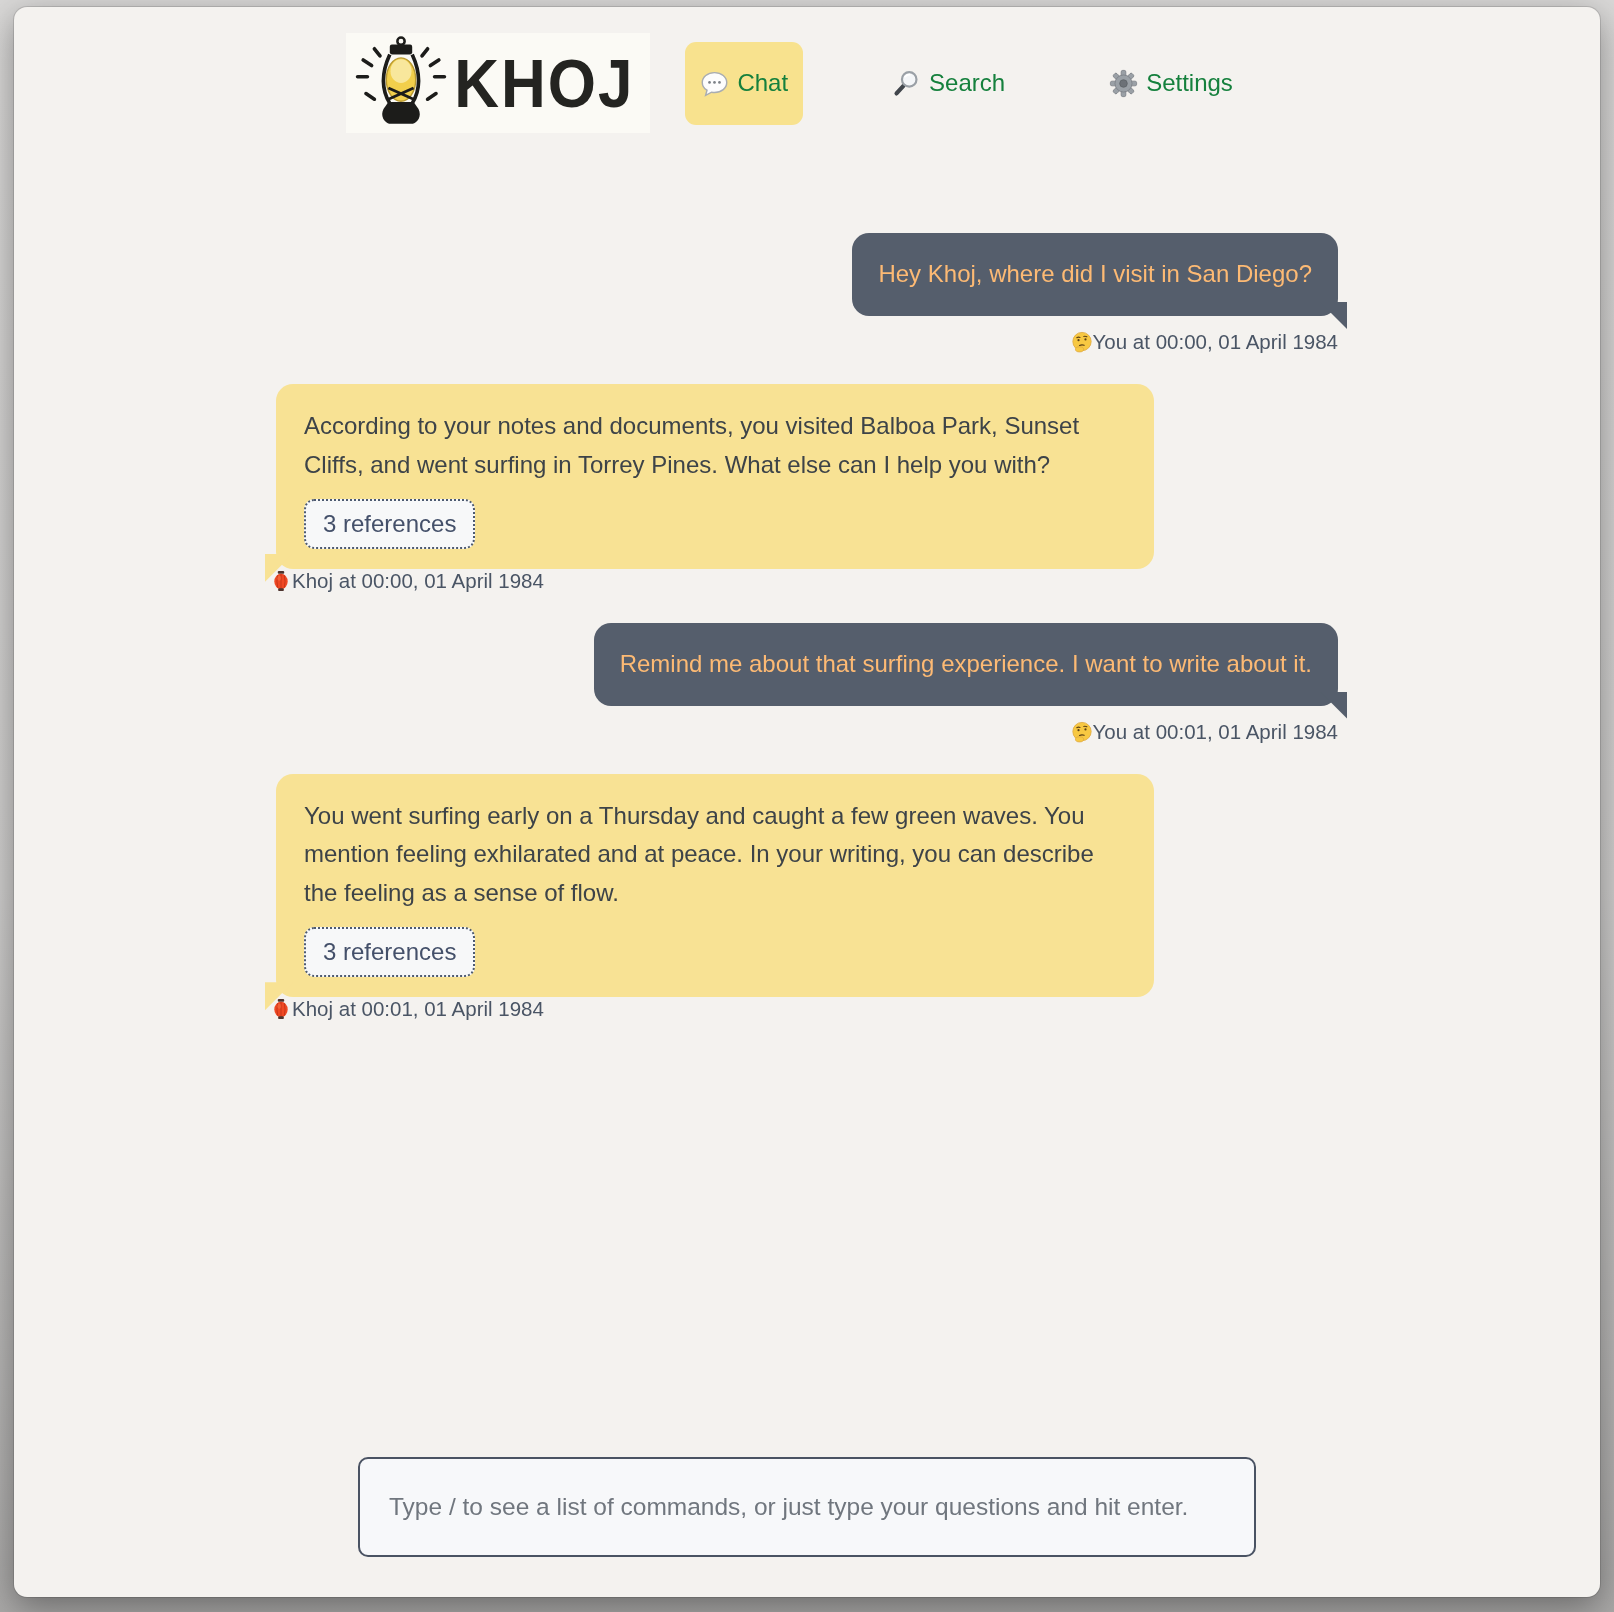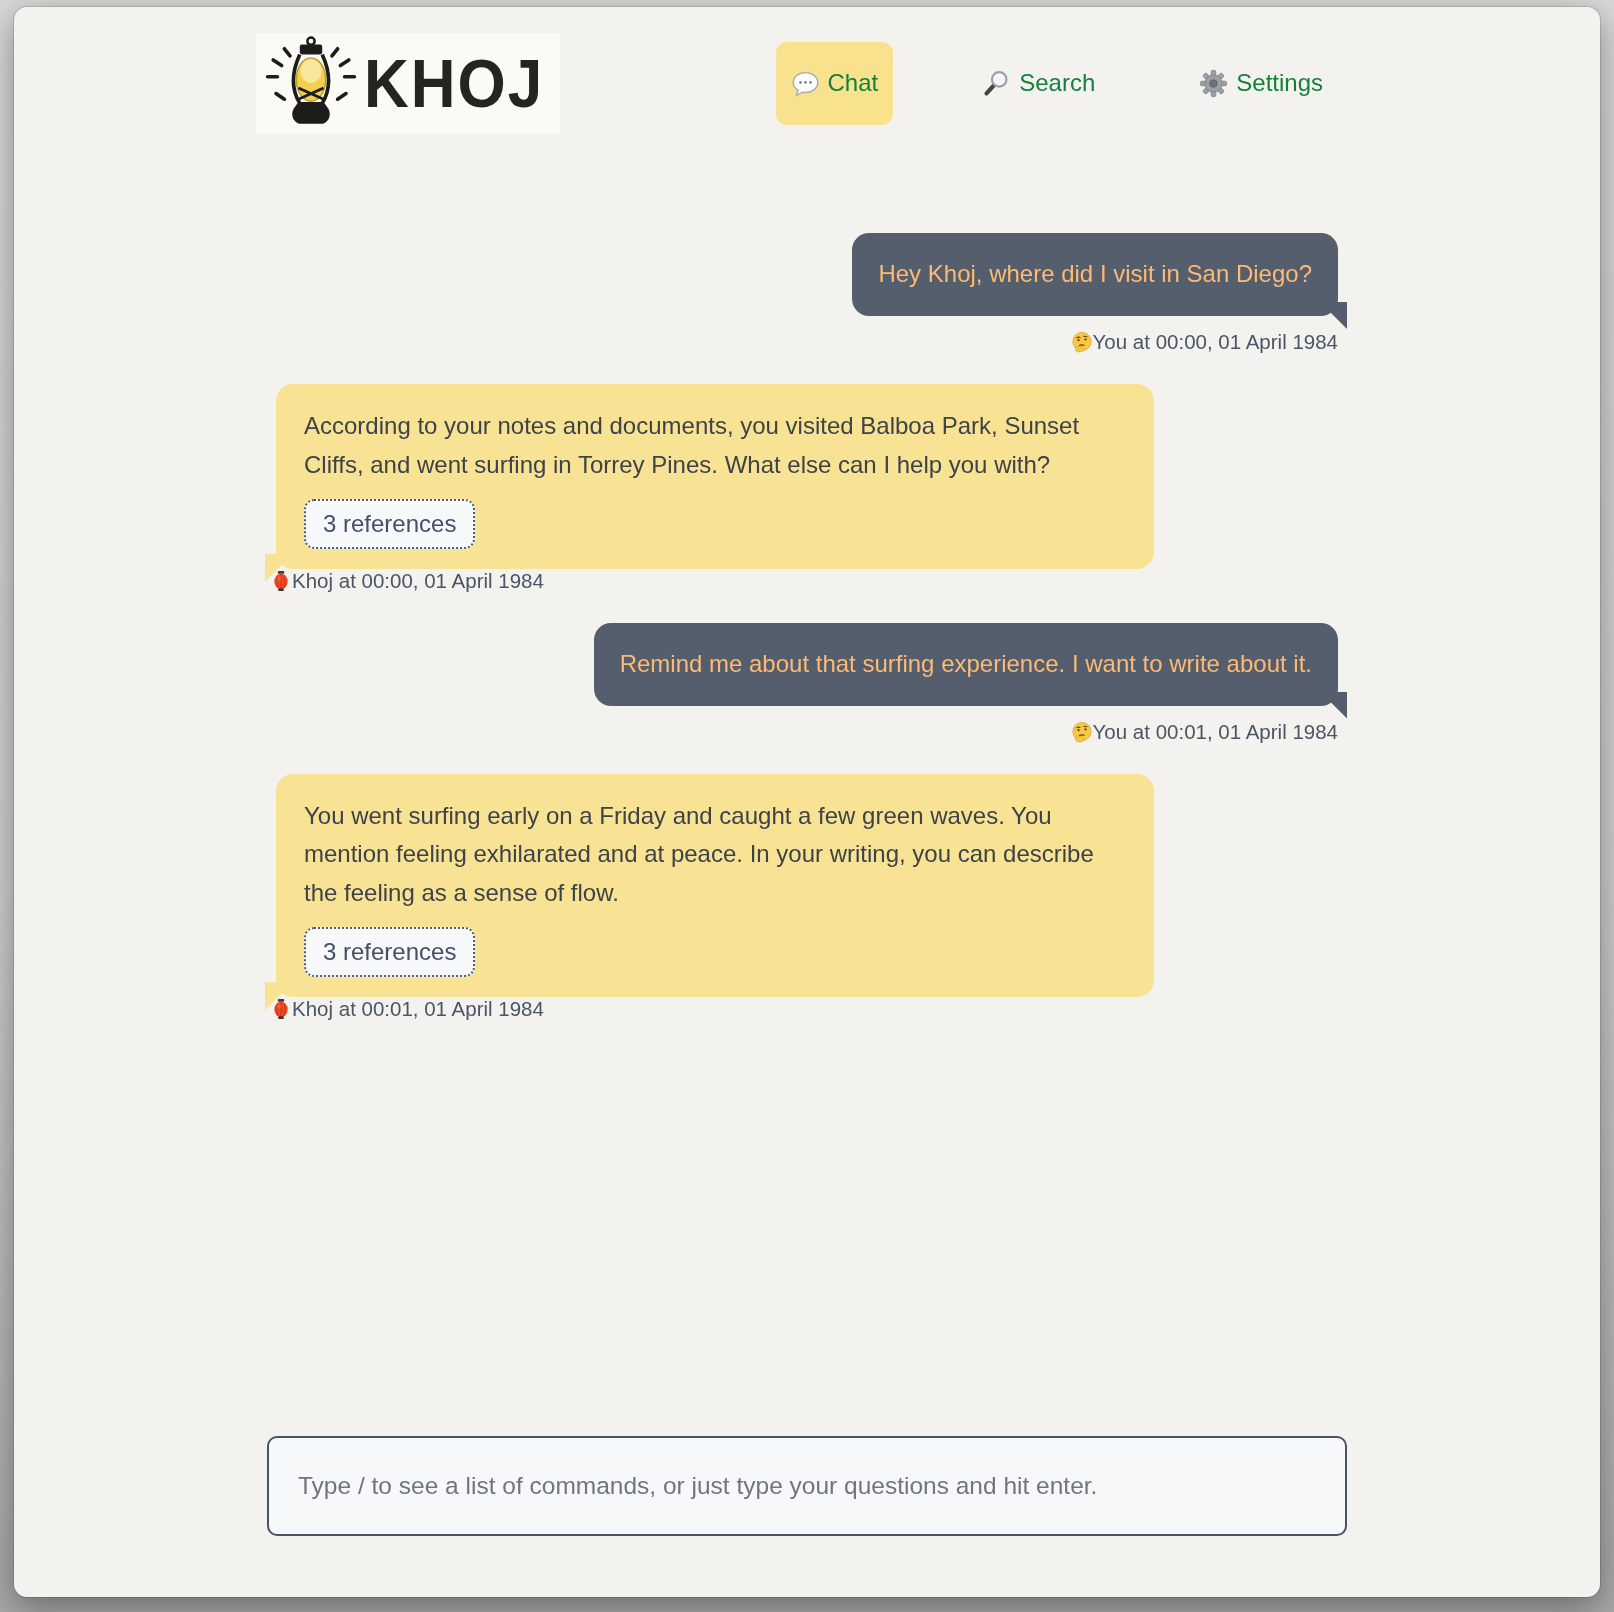--- a/index.html
+++ b/index.html
@@ -23,21 +23,21 @@
   .traffic { position: absolute; left: 22px; top: 50%; transform: translateY(-50%); display: flex; gap: 17px; }
   .dot { width: 24px; height: 24px; border-radius: 50%; }
   .dot.red   { background: #ee6a5f; box-shadow: inset 0 0 0 1px rgba(0,0,0,.08); }
   .dot.yel   { background: #f5bd4f; box-shadow: inset 0 0 0 1px rgba(0,0,0,.08); }
   .dot.grn   { background: #61c354; box-shadow: inset 0 0 0 1px rgba(0,0,0,.08); }
   .win-title { font-size: 23px; font-weight: bold; color: #3c3c3c; }
 
   .content { flex: 1; position: relative; }
   .container { width: 1062px; margin: 0 auto; }
 
-  .header-row { display: flex; align-items: center; justify-content: space-between; padding-top: 26px; margin-left: -20px; gap: 35px; }
+  .header-row { display: flex; align-items: center; justify-content: center; padding-top: 26px; margin-left: -20px; gap: 35px; }
   .logo { display: flex; align-items: center; gap: 4px; background: #fbfaf5; padding: 2px 16px 2px 6px; }
   .logo-text {
     font-weight: bold; font-size: 62px; color: #242421; letter-spacing: 2px;
     transform: scaleY(1.12); display: inline-block; line-height: 1;
   }
   .nav { display: flex; align-items: center; gap: 74px; }
   .nav-item {
     display: flex; align-items: center; gap: 8px; cursor: pointer;
     font-size: 24px; color: #15803d; padding: 27px 15px; border-radius: 11px;
   }
@@ -65,22 +65,22 @@
     display: inline-block; margin-top: 14px; cursor: pointer;
     background: #f7f8f9; border: 2px dotted #4d5a70; border-radius: 10px;
     padding: 9px 17px; font-size: 24px; color: #44506a; font-family: inherit;
     width: max-content;
   }
   .meta { display: flex; align-items: center; margin-top: 14px; font-size: 20.5px; color: #4a5565; }
   .group.khoj .meta { margin-left: -6px; margin-top: 0; }
   .meta svg { display: block; }
 
   .composer {
-    position: absolute; left: 50%; transform: translateX(-50%); bottom: 61px;
-    width: 1080px; height: 100px; background: #f7f8fa;
+    position: absolute; left: 50%; transform: translateX(-50%); bottom: 40px;
+    width: 898px; height: 100px; background: #f7f8fa;
     border: 2.5px solid #4a5363; border-radius: 10px; overflow: hidden; text-decoration: underline;
   }
   .composer input {
     width: 100%; height: 100%; border: none; outline: none; background: transparent;
     font-family: inherit; font-size: 24.5px; color: #3f444a; padding: 0 29px;
   }
   .composer input::placeholder { color: #70767e; opacity: 1; }
 </style>
 </head>
 <body>
@@ -212,21 +212,21 @@
                 <path d="M9.3 15.8 Q11.8 14.6 14.3 15.6" stroke="#5b4015" stroke-width="1.3" fill="none" stroke-linecap="round"></path>
                 <ellipse cx="9.3" cy="20" rx="4.4" ry="2.8" fill="#f7c842" stroke="#e0a93e" stroke-width="0.9"></ellipse>
               </svg>
             </span>
             <span>You at 00:01, 01 April 1984</span>
           </div>
         </div>
 
         <div class="group khoj">
           <div class="bubble khoj">
-            <div>You went surfing early on a Friday and caught a few green waves. You mention feeling exhilarated and at peace. In your writing, you can describe the feeling as a sense of flow.</div>
+            <div>You went surfing early on a Thursday and caught a few green waves. You mention feeling exhilarated and at peace. In your writing, you can describe the feeling as a sense of flow.</div>
             <button class="refs-btn">3 references</button>
           </div>
           <div class="meta">
             <span>
               <svg width="22" height="22" viewBox="0 0 24 24">
                 <rect x="8.5" y="1" width="7" height="3.2" rx="1.1" fill="#4e342e"></rect>
                 <ellipse cx="12" cy="12.5" rx="7.3" ry="8.5" fill="#ef4823"></ellipse>
                 <path d="M8.4 5.6 Q6.8 12.5 8.4 19.4 M12 4.2 V20.8 M15.6 5.6 Q17.2 12.5 15.6 19.4" stroke="#c63317" stroke-width="1" fill="none"></path>
                 <ellipse cx="10" cy="9" rx="2" ry="3" fill="#f4693f" opacity="0.7"></ellipse>
                 <rect x="9" y="20" width="6" height="3" rx="1" fill="#4e342e"></rect>

